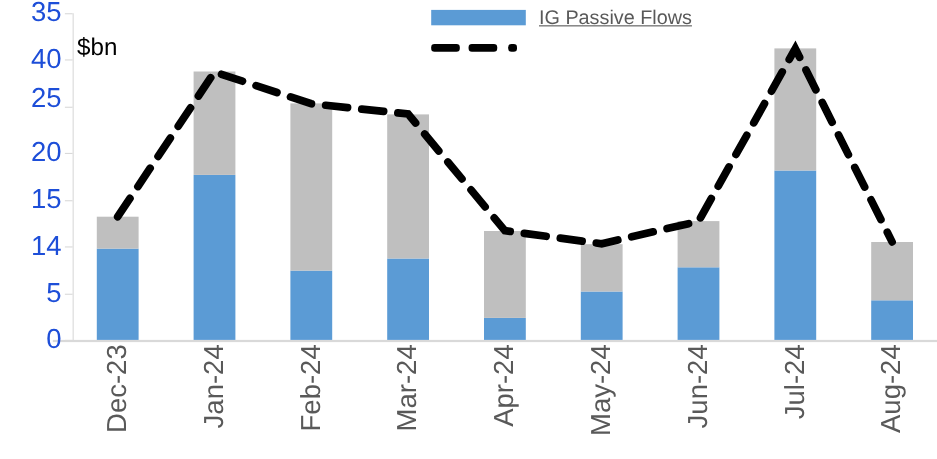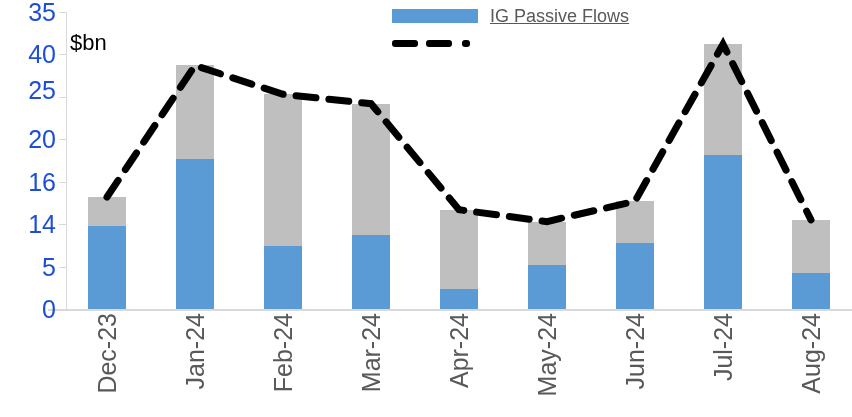--- a/index.html
+++ b/index.html
@@ -175,21 +175,21 @@
   <div id="axis-line-y"></div>
   <div id="axis-line-x"></div>
 
   <div id="ytick-layer">
       <div class="ytick" style="top: 297px;">0</div>
       <div class="ytick-mark" style="top: 297px;"></div>
       <div class="ytick" style="top: 254.571px;">5</div>
       <div class="ytick-mark" style="top: 254.571px;"></div>
       <div class="ytick" style="top: 212.143px;">14</div>
       <div class="ytick-mark" style="top: 212.143px;"></div>
-      <div class="ytick" style="top: 169.714px;">16</div>
+      <div class="ytick" style="top: 169.714px;">15</div>
       <div class="ytick-mark" style="top: 169.714px;"></div>
       <div class="ytick" style="top: 127.286px;">20</div>
       <div class="ytick-mark" style="top: 127.286px;"></div>
       <div class="ytick" style="top: 78px;">25</div>
       <div class="ytick-mark" style="top: 84.8571px;"></div>
       <div class="ytick" style="top: 42.4286px;">40</div>
       <div class="ytick-mark" style="top: 42.4286px;"></div>
       <div class="ytick" style="top: 0px;">35</div>
       <div class="ytick-mark" style="top: 0px;"></div>
     </div>

